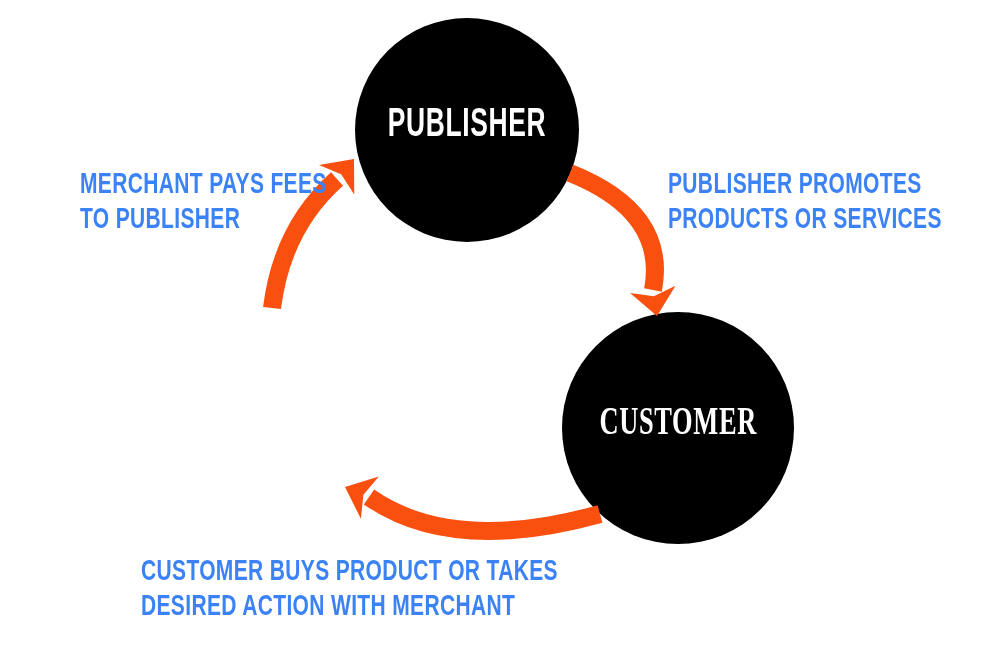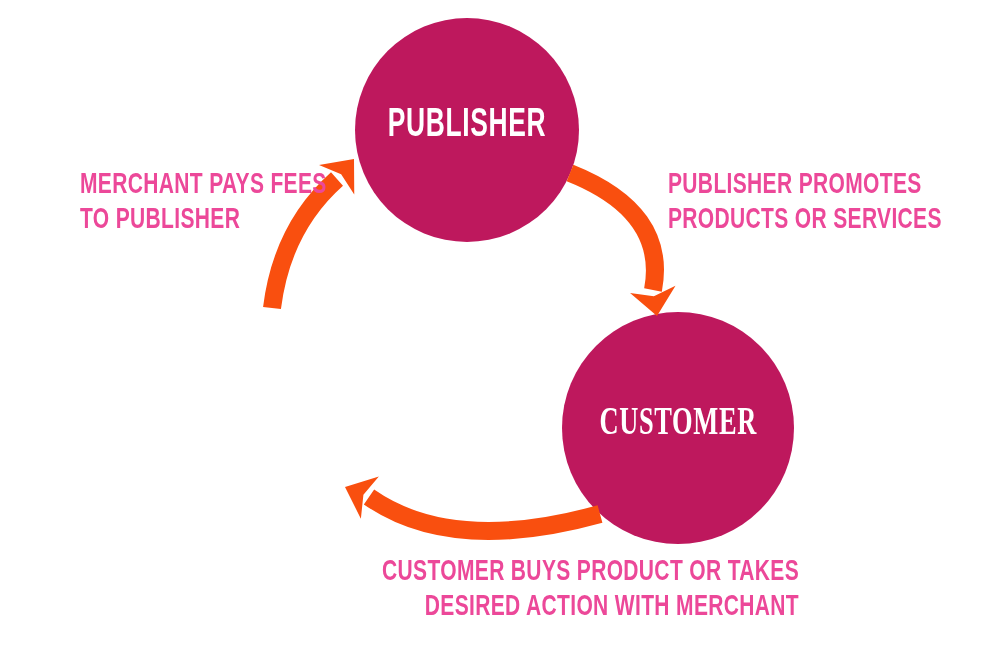--- a/index.html
+++ b/index.html
@@ -10,21 +10,21 @@
     overflow:hidden;
   }
   .canvas{
     position:relative;
     width:1000px;height:647px;
   }
   
   .node{
     position:absolute;
     border-radius:50%;
-    background:#be185d;
+    background:#000000;
     display:flex;align-items:center;justify-content:center;
   }
   .node-publisher{left:355px;top:18px;width:224px;height:224px;}
   .node-merchant{left:155px;top:312px;width:233px;height:233px;}
   .node-customer{left:562px;top:312px;width:232px;height:232px;font-family:Liberation Serif, serif;}
   .node-label{
     color:#ffffff;
     font-size:40px;
     font-weight:bold;
     letter-spacing:1px;
@@ -36,34 +36,34 @@
   
   .arrows{
     position:absolute;left:0;top:0;width:1000px;height:647px;
     pointer-events:none;
   }
   .shaft{fill:none;stroke:#F94F0F;stroke-width:18;stroke-linecap:butt;}
   .head{fill:#F94F0F;stroke:none;}
   
   .edge-label{
     position:absolute;
-    color:#ec4899;
+    color:#3b82f6;
     font-weight:bold;
     font-size:30px;
     letter-spacing:0.5px;
     white-space:nowrap;
   }
   .lbl-line{
     line-height:35px;
     transform:scaleX(0.7);
     transform-origin:left top;
   }
   .edge-left{left:80px;top:165px;}
   .edge-right{left:668px;top:165px;}
-  .edge-bottom{left:0;top:552px;width:940px;text-align:right;}
+  .edge-bottom{left:0;top:552px;width:940px;text-align:left;}
   .edge-bottom .lbl-line{transform-origin:center top;}
 </style>
 </head>
 <body>
 
 <div class="canvas">
 
   <div class="node node-publisher">
     <span class="node-label">PUBLISHER</span>
   </div>

